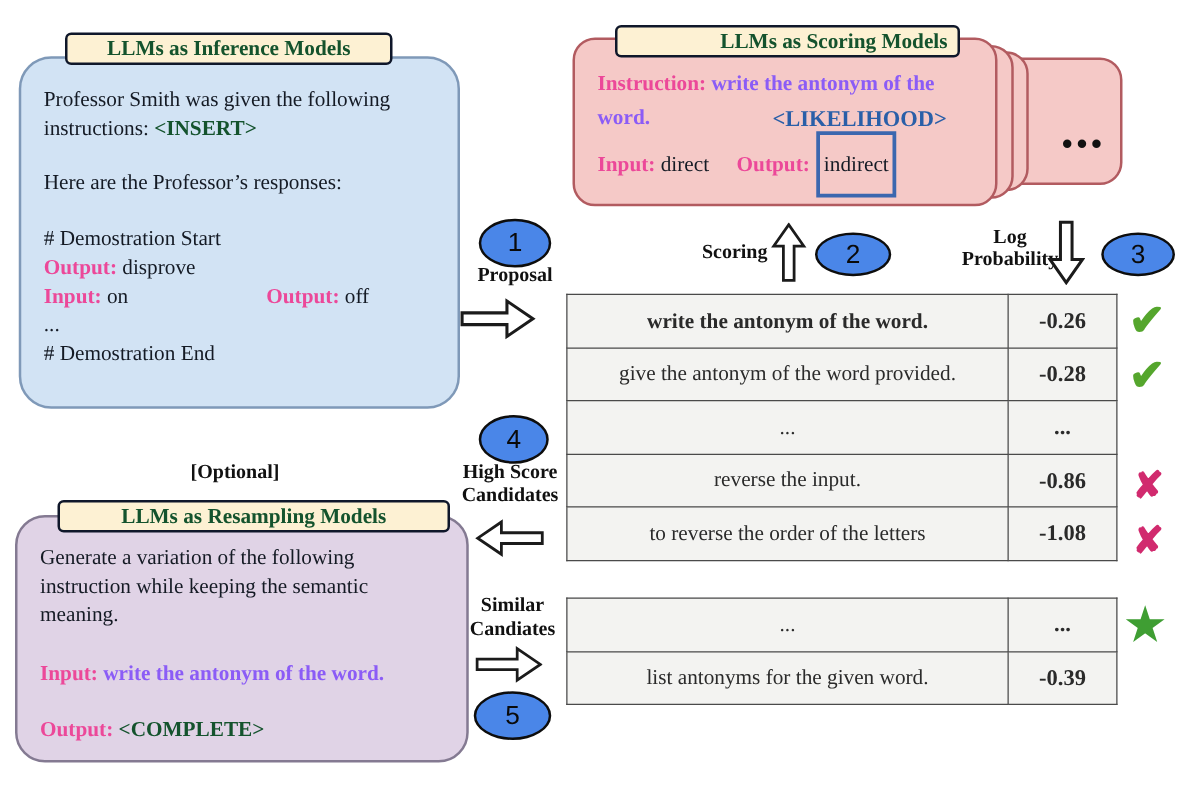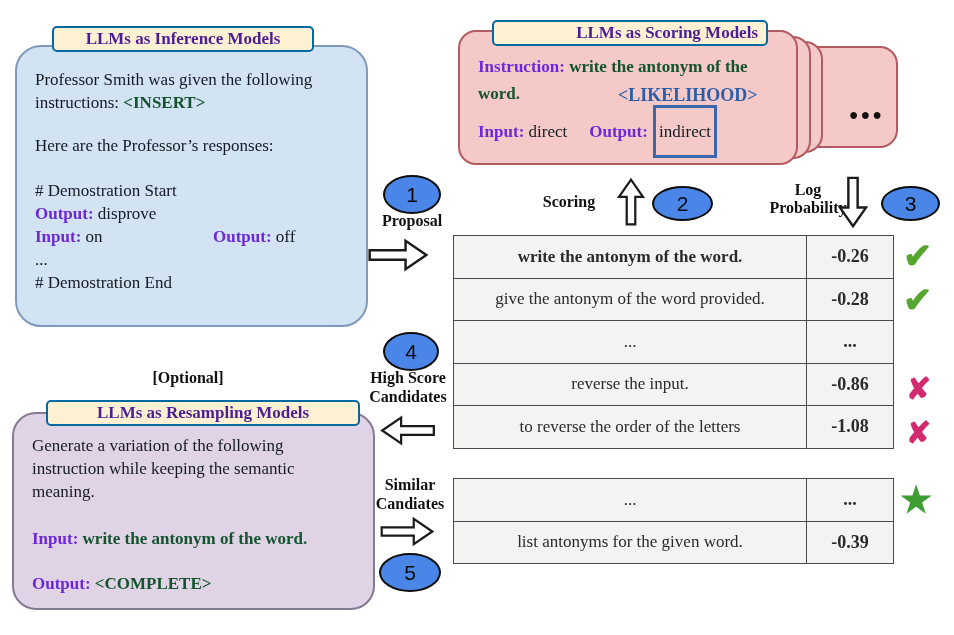--- a/index.html
+++ b/index.html
@@ -16,57 +16,57 @@
   .pinkcard { position:absolute; box-sizing:border-box;
     background:#f5c9c7; border:2px solid #b25b60; border-radius:18px; }
   .card-main { left:458px; top:30px; width:340px; height:135px; z-index:5; }
   .card-s1   { left:471px; top:36px; width:340px; height:123px; z-index:4; }
   .card-s2   { left:483px; top:41px; width:340px; height:112px; z-index:3; }
   .card-s3   { left:495px; top:46px; width:403px; height:102px; z-index:2; }
   .stack-dots { position:absolute; left:834px; top:102px; width:66px; z-index:2;
     text-align:center; font-weight:bold; font-size:25px; letter-spacing:3px; color:#111; }
   
   .badge { position:absolute; box-sizing:border-box; background:#fdf1d3;
-    border:2px solid #0369a1; border-radius:5px; font-weight:bold; font-size:17px;
-    text-align:center; padding:1px 8px; color:#4c1d95; z-index:6; white-space:nowrap; }
+    border:2px solid #0f172a; border-radius:5px; font-weight:bold; font-size:17px;
+    text-align:center; padding:1px 8px; color:#14532d; z-index:6; white-space:nowrap; }
   .badge-inference  { left:52px;  top:26px;  width:262px; }
   .badge-scoring    { left:492px; top:20px;  width:276px;text-align:right; }
   .badge-resampling { left:46px;  top:400px; width:314px; }
   
   .content { position:absolute; font-size:17px; line-height:23px; color:#141a24; z-index:5; }
   .content-inference { left:35px; top:68px; width:312px; }
   .content-resampling { left:32px; top:434px; width:325px; }
   .p-intro { width:300px; margin:0 0 20px 0; }
   .p-resp  { margin:0 0 22px 0; }
   .demo-row { display:flex; }
   .demo-col1 { width:178px; }
   .tag-blue { color:#14532d; font-weight:bold; }
-  .orange   { color:#14532d; font-weight:bold; }
-  .blab     { font-weight:bold; color:#6d28d9; }
+  .orange   { color:#8b5cf6; font-weight:bold; }
+  .blab     { font-weight:bold; color:#ec4899; }
   .content-scoring { left:478px; top:53px; width:302px; z-index:6; font-size:17px; line-height:27px; }
   .sc-line2 { position:relative; }
   .sc-likelihood { position:absolute; left:140px; top:2px; color:#2a5fa8; font-weight:bold; font-size:18px; }
   .sc-line3 { margin-top:11px; }
   .sc-gap { margin-right:22px; }
   .boxed { border:3px solid #3b67af; padding:14px 3px; margin-left:1px; }
   .res-body { margin:0 0 24px 0; }
   .res-line { margin:0 0 22px 0; }
   
   .oval { position:absolute; background:#4a86e8; border:2px solid #0d0d0d; border-radius:50%;
     display:flex; align-items:center; justify-content:center; z-index:7;
     font-family:"Liberation Sans", sans-serif; font-size:21px; color:#0a0a0a; }
   .oval-1 { left:383px; top:175px; width:54px; height:35px; }
   .oval-2 { left:652px; top:186px; width:57px; height:31px; }
   .oval-3 { left:881px; top:186px; width:55px; height:31px; }
   .oval-4 { left:383px; top:332px; width:52px; height:35px; }
   .oval-5 { left:379px; top:553px; width:58px; height:35px; }
   .flow-label { position:absolute; font-weight:bold; font-size:16px; color:#111;
     text-align:center; z-index:6; line-height:19px; white-space:nowrap; }
   .lbl-proposal  { left:362px; top:211px; width:100px; }
-  .lbl-scoring   { left:524px; top:192px; width:90px;  text-align:center; }
+  .lbl-scoring   { left:524px; top:192px; width:90px;  text-align:right; }
   .lbl-logprob   { left:756px; top:181px; width:104px; line-height:18px; }
   .lbl-highscore { left:352px; top:368px; width:112px; }
   .lbl-similar   { left:358px; top:475px; width:104px; }
   .lbl-optional  { left:128px; top:368px; width:120px; }
   .arrow { position:absolute; z-index:6; }
   .arr-proposal  { left:367px; top:238px; width:62px; height:34px; }
   .arr-scoring   { left:616px; top:178px; width:30px; height:48px; }
   .arr-logprob   { left:838px; top:176px; width:30px; height:52px; }
   .arr-highscore { left:378px; top:415px; width:60px; height:31px; }
   .arr-similar   { left:380px; top:516px; width:54px; height:31px; }

